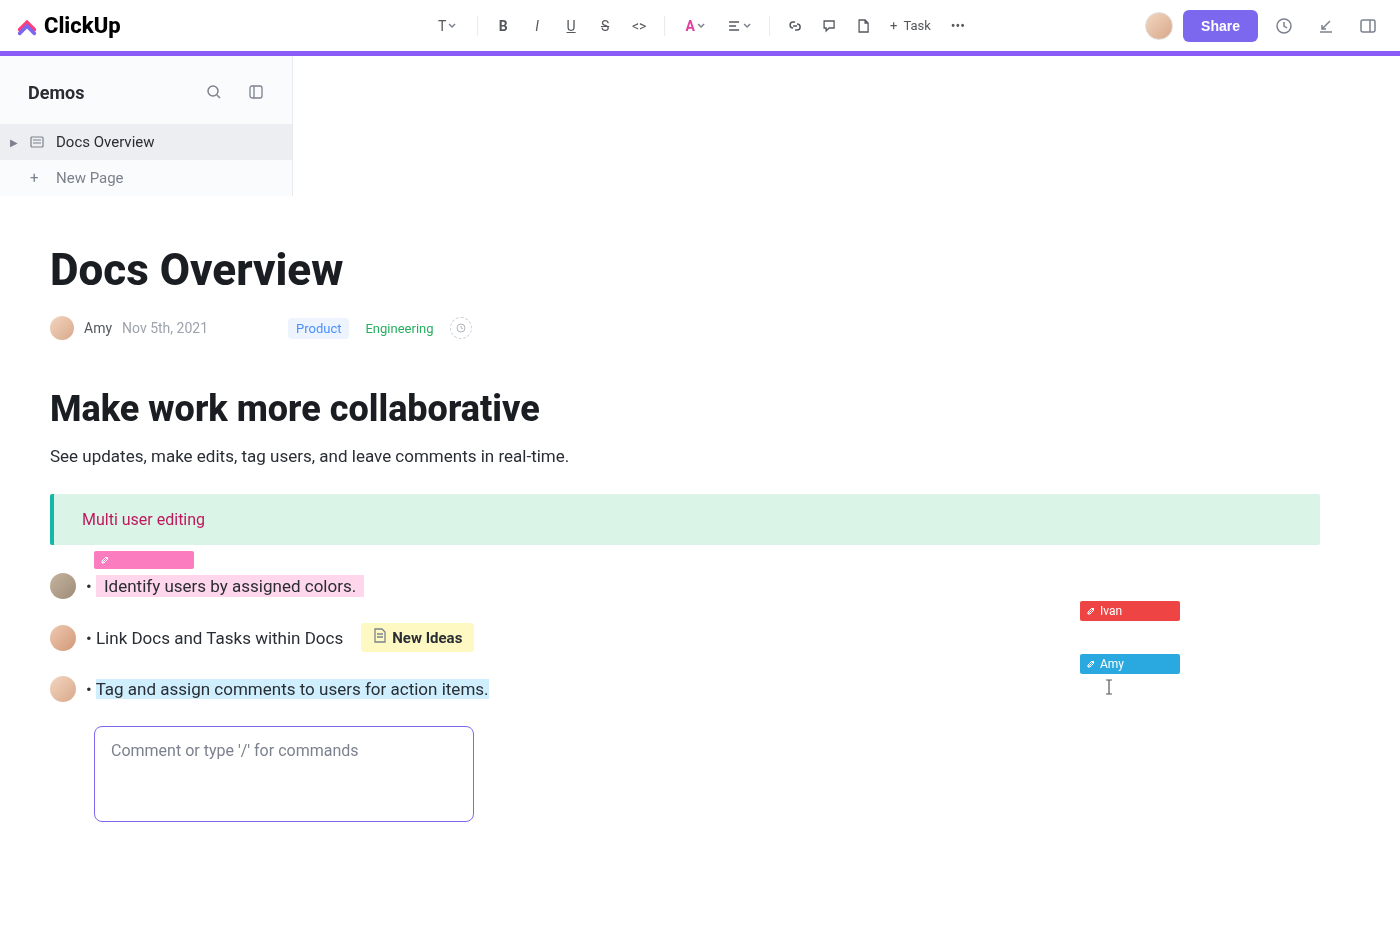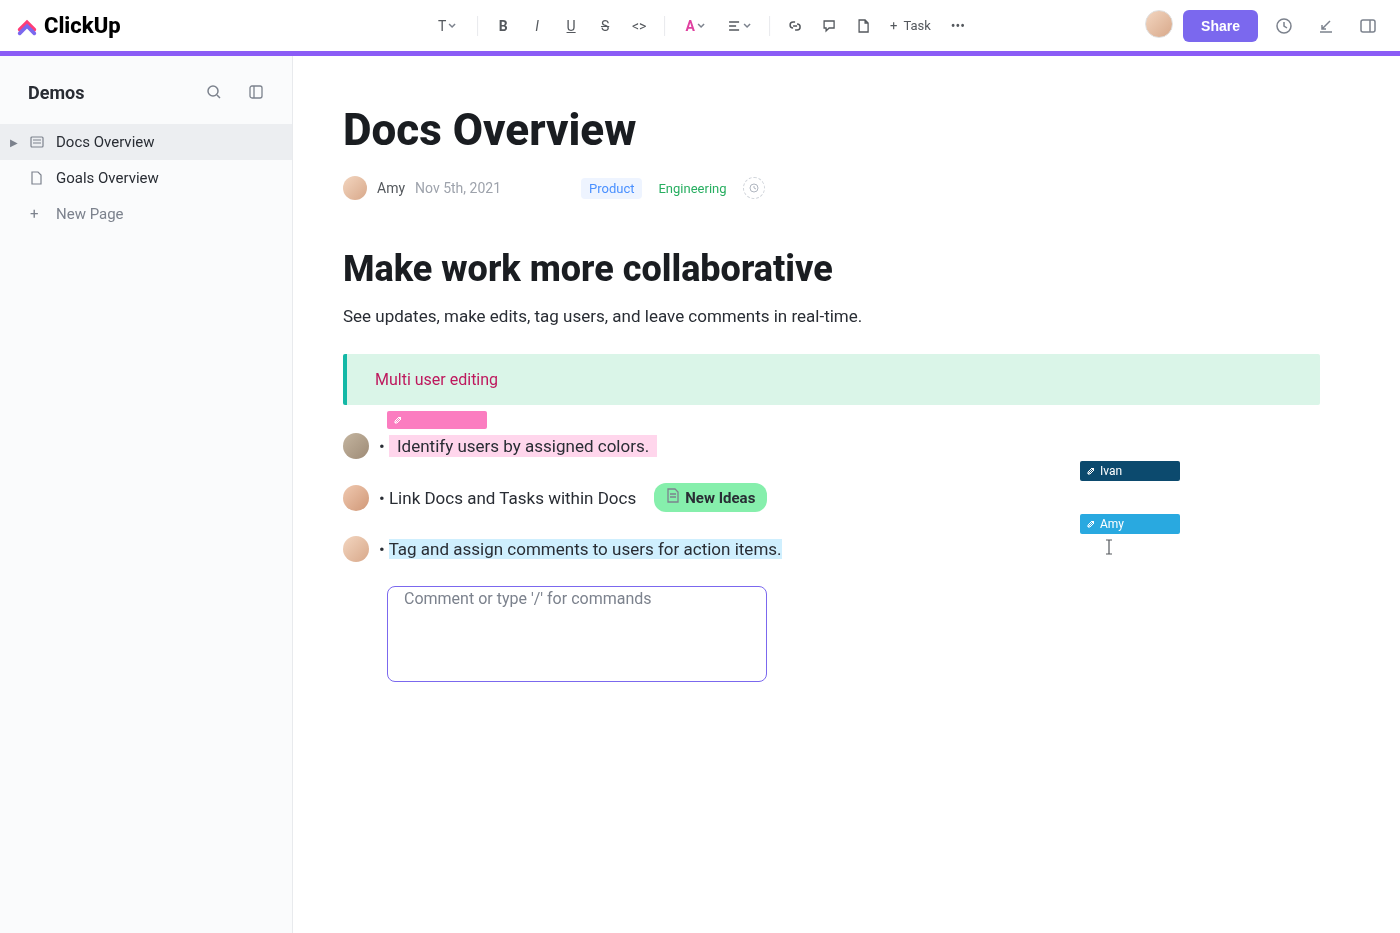--- a/index.html
+++ b/index.html
@@ -8,27 +8,27 @@
 
 .topbar { height: 56px; display: flex; align-items: center; justify-content: space-between; border-bottom: 5px solid #8b5cf6; padding: 0 16px; }
 .brand { display: flex; align-items: center; gap: 6px; font-weight: 800; font-size: 22px; color: #000; }
 .logo-mark { width: 22px; height: 22px; }
 .toolbar-center { display: flex; align-items: center; gap: 4px; position: absolute; left: 50%; transform: translateX(-50%); }
 .tool-btn { width: 30px; height: 30px; display: flex; align-items: center; justify-content: center; border-radius: 4px; cursor: pointer; color: #54585d; font-size: 14px; }
 .tool-btn.wchev { width: 40px; gap: 2px; }
 .tool-sep { width: 1px; height: 20px; background: #e8eaed; margin: 0 6px; }
 .tool-text-color { color: #e040a0; font-weight: 700; }
 .add-task { display: flex; align-items: center; gap: 6px; font-size: 13px; color: #54585d; padding: 4px 8px; cursor: pointer; border-radius: 4px; }
-.toolbar-right { display: flex; align-items: flex-start; gap: 10px; }
+.toolbar-right { display: flex; align-items: center; gap: 10px; }
 .avatar-sm { width: 28px; height: 28px; border-radius: 50%; background: linear-gradient(135deg,#f3d6c0,#d8a88a); border: 1px solid #e0e0e0; }
 .share-btn { background: #7b68ee; color: #fff; font-weight: 600; font-size: 14px; padding: 8px 18px; border-radius: 6px; cursor: pointer; border: none; }
 .ic-btn { width: 32px; height: 32px; display: flex; align-items: center; justify-content: center; border-radius: 6px; cursor: pointer; color: #7c828d; }
 
 
-.body { display: flex; height: calc(933px - 56px); }
+.body { display: flex; height: calc(933px - 56px); flex-direction: column; }
 .sidebar { width: 293px; background: #fafbfc; border-right: 1px solid #e8eaed; padding-top: 20px; }
 .sb-head { display: flex; align-items: center; justify-content: space-between; padding: 0 20px 16px 28px; }
 .sb-title { font-size: 18px; font-weight: 700; }
 .sb-hicons { display: flex; gap: 10px; color: #7c828d; }
 .sb-item { display: flex; align-items: center; gap: 10px; padding: 9px 16px 9px 30px; font-size: 15px; color: #292d34; cursor: pointer; position: relative; }
 .sb-item.active { background: #eceef1; }
 .sb-item.new { color: #7c828d; }
 .sb-caret { position: absolute; left: 10px; color: #7c828d; font-size: 10px; }
 .sb-ic { color: #7c828d; display: inline-flex; width: 16px; }
 
@@ -54,31 +54,31 @@
 .row-avatar { width: 26px; height: 26px; border-radius: 50%; flex-shrink: 0; }
 .av1 { background: linear-gradient(135deg,#c4b5a0,#9e8b76); }
 .av2 { background: linear-gradient(135deg,#f0c9b0,#d09878); }
 .av3 { background: linear-gradient(135deg,#f3d6c0,#d8a88a); }
 .bullet { color: #292d34; }
 
 .hl-pink-bar { position: absolute; top: -22px; left: 44px; width: 100px; height: 18px; background: #fb7dc0; border-radius: 2px; display: flex; align-items: center; padding-left: 6px; }
 .hl-pink-bar svg { color: #fff; }
 .hl-pink-text { background: #ffd6ec; padding: 1px 8px; }
 
-.chip { display: inline-flex; align-items: center; gap: 6px; background: #86efac; padding: 5px 12px; border-radius: 12px; margin-left: 8px; font-size: 15px; }
+.chip { display: inline-flex; align-items: center; gap: 6px; background: #fef9c3; padding: 5px 12px; border-radius: 3px; margin-left: 8px; font-size: 15px; }
 .chip .chip-ic { color: #7c828d; }
 .chip .chip-lbl { font-weight: 700; }
 
 .user-cursor { position: absolute; width: 100px; height: 20px; border-radius: 2px; display: flex; align-items: center; gap: 4px; padding-left: 6px; color: #fff; font-size: 12px; }
-.uc-ivan { background: #0c4a6e; right: 140px; top: -22px; }
+.uc-ivan { background: #ef4444; right: 140px; top: -22px; }
 .uc-amy { background: #29a9e0; right: 140px; top: -22px; }
 
 .hl-blue { background: #cfeffe; }
 
-.comment-box { margin-top: 16px; margin-left: 44px; width: 380px; height: 96px; border: 1.5px solid #7b68ee; border-radius: 8px; padding: 2px 16px; color: #7c828d; font-size: 16px; cursor: text; }
+.comment-box { margin-top: 16px; margin-left: 44px; width: 380px; height: 96px; border: 1.5px solid #7b68ee; border-radius: 8px; padding: 14px 16px; color: #7c828d; font-size: 16px; cursor: text; }
 
 .text-cursor-icon { position: absolute; right: 205px; top: 2px; color: #54585d; }
 </style>
 </head>
 <body>
 
 <div class="topbar">
   <div class="brand">
     <span class="logo-mark">
       <svg viewBox="0 0 24 24" width="22" height="22">
@@ -186,28 +186,20 @@
     <div class="sb-item active">
       <span class="sb-caret">▶</span>
       <span class="sb-ic">
           <svg width="14" height="14" viewBox="0 0 14 14">
             <rect x="1" y="2" width="12" height="10" rx="1" stroke="#7c828d" fill="none" stroke-width="1.2"></rect>
             <path d="M3 5 H11 M3 8 H11" stroke="#7c828d" stroke-width="1"></path>
           </svg>
         </span>
       <span>Docs Overview</span>
     </div>
-    <div class="sb-item">
-      <span class="sb-ic">
-          <svg width="12" height="14" viewBox="0 0 12 14">
-            <path d="M2 1 H8 L11 4 V13 H2 Z" stroke="#7c828d" fill="none" stroke-width="1.2"></path>
-          </svg>
-        </span>
-      <span>Goals Overview</span>
-    </div>
     <div class="sb-item new">
       <span class="sb-ic">+</span>
       <span>New Page</span>
     </div>
   </div>
 
   <div class="main">
     <h1 class="doc-title">Docs Overview</h1>
 
     <div class="meta-row">

